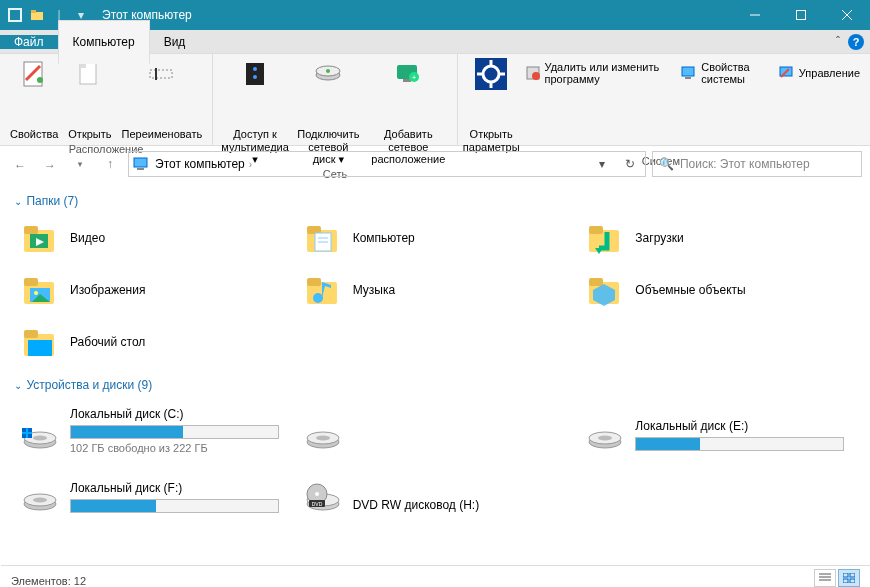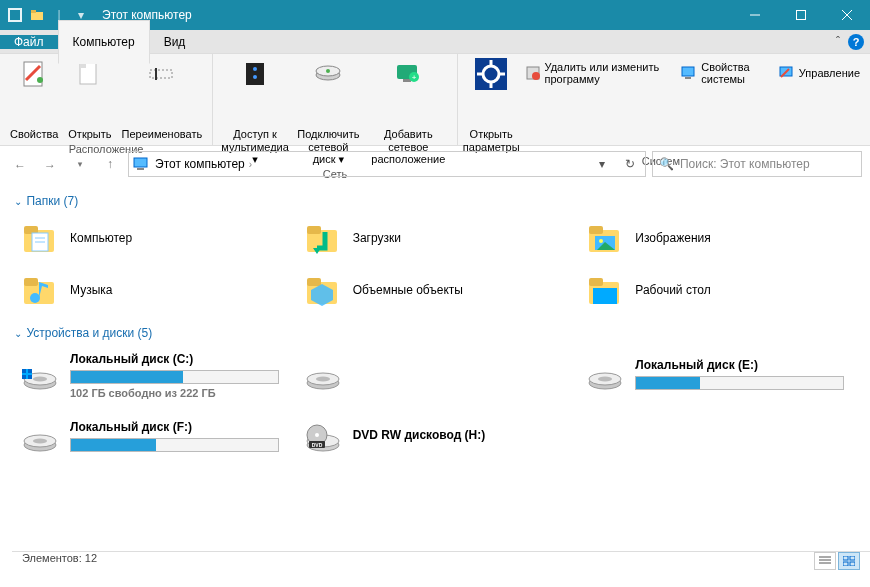--- a/index.html
+++ b/index.html
@@ -46,30 +46,30 @@
 
 
 .content { padding: 6px 14px; overflow: auto; height: calc(587px - 30px - 24px - 92px - 36px - 22px); }
 .grouphdr { color: #1a6fb0; font-size: 12px; display: flex; align-items: center; gap: 4px; margin: 6px 0 8px 0; }
 .grouphdr .chev { font-size: 10px; }
 .grid { display: grid; grid-template-columns: repeat(3, 1fr); gap: 8px 12px; margin-left: 6px; }
 .folder-item { display: flex; align-items: center; gap: 10px; height: 44px; }
 .folder-item .ficon { width: 40px; height: 40px; display: flex; align-items: center; justify-content: center; }
 .folder-item .flabel { font-size: 12px; }
 
-.drive-item { display: flex; align-items: center; gap: 10px; height: 54px; font-weight: bold; }
+.drive-item { display: flex; align-items: flex-end; gap: 10px; height: 54px; }
 .drive-item .dicon { width: 40px; height: 40px; display: flex; align-items: center; justify-content: center; }
 .drive-item .dinfo { flex: 1; padding-right: 12px; }
 .drive-item .dname { font-size: 12px; margin-bottom: 4px; }
 .drive-item .dbar { height: 14px; border: 1px solid #bbb; background: #f4f4f4; margin-bottom: 3px; position: relative; }
 .drive-item .dbar .fill { position: absolute; left: 0; top: 0; bottom: 0; background: #269fda; }
 .drive-item .dstat { font-size: 11px; color: #777; }
 
 
-.statusbar { position: absolute; bottom: 0; left: 12px; right: 0; height: 36px; border-top: 1px solid #ddd; background: #fff; display: flex; align-items: flex-start; padding: 0 10px; font-size: 11px; color: #444; }
+.statusbar { position: absolute; bottom: 0; left: 1px; right: 0; height: 22px; border-top: 1px solid #ddd; background: #fff; display: flex; align-items: flex-end; padding: 0 10px; font-size: 11px; color: #444; }
 .statusbar .spacer { flex: 1; }
 .viewbtns { display: flex; gap: 2px; }
 .viewbtns .vbtn { width: 22px; height: 18px; border: 1px solid #ccc; display: flex; align-items: center; justify-content: center; }
 .viewbtns .vbtn.active { background: #cde6f7; border-color: #7bb4db; }
 
 
 .fld { fill: #ffd86b; }
 .fldshade { fill: #e6b84a; }
 </style>
 </head>
@@ -277,20 +277,31 @@
   <div class="grouphdr">
     <span class="chev">⌄</span>
     <span>Папки (7)</span>
   </div>
   <div class="grid" id="folders-grid">
       <div class="folder-item">
         <div class="ficon">
           <svg width="40" height="40">
             <rect x="4" y="12" width="30" height="22" class="fld" rx="2"></rect>
             <rect x="4" y="8" width="14" height="8" class="fldshade" rx="2"></rect>
+            <rect x="10" y="16" width="18" height="14" fill="#2a6"></rect>
+            <polygon points="16,20 16,28 24,24" fill="#fff"></polygon>
+          </svg>
+        </div>
+        <div class="flabel">Видео</div>
+      </div>
+      <div class="folder-item">
+        <div class="ficon">
+          <svg width="40" height="40">
+            <rect x="4" y="12" width="30" height="22" class="fld" rx="2"></rect>
+            <rect x="4" y="8" width="14" height="8" class="fldshade" rx="2"></rect>
             <rect x="12" y="15" width="16" height="18" fill="#fff" stroke="#8cf"></rect>
             <line x1="15" y1="20" x2="25" y2="20" stroke="#8cf"></line>
             <line x1="15" y1="24" x2="25" y2="24" stroke="#8cf"></line>
           </svg>
         </div>
         <div class="flabel">Компьютер</div>
       </div>
       <div class="folder-item">
         <div class="ficon">
           <svg width="40" height="40">
@@ -342,21 +353,21 @@
             <rect x="4" y="8" width="14" height="8" class="fldshade" rx="2"></rect>
             <rect x="8" y="18" width="24" height="16" fill="#0af"></rect>
           </svg>
         </div>
         <div class="flabel">Рабочий стол</div>
       </div>
     </div>
 
   <div class="grouphdr" style="margin-top:14px">
     <span class="chev">⌄</span>
-    <span>Устройства и диски (5)</span>
+    <span>Устройства и диски (9)</span>
   </div>
   <div class="grid" id="drives-grid">
       <div class="drive-item">
         <div class="dicon">
           <svg width="40" height="40">
             <ellipse cx="20" cy="28" rx="16" ry="6" fill="#c8c8c8" stroke="#999"></ellipse>
             <ellipse cx="20" cy="24" rx="16" ry="6" fill="#eee" stroke="#999"></ellipse>
             <ellipse cx="20" cy="24" rx="7" ry="2.5" fill="#bbb"></ellipse>
             <rect x="2" y="14" width="10" height="10" fill="#0af"></rect>
             <rect x="2" y="14" width="4" height="4" fill="#06c"></rect>

